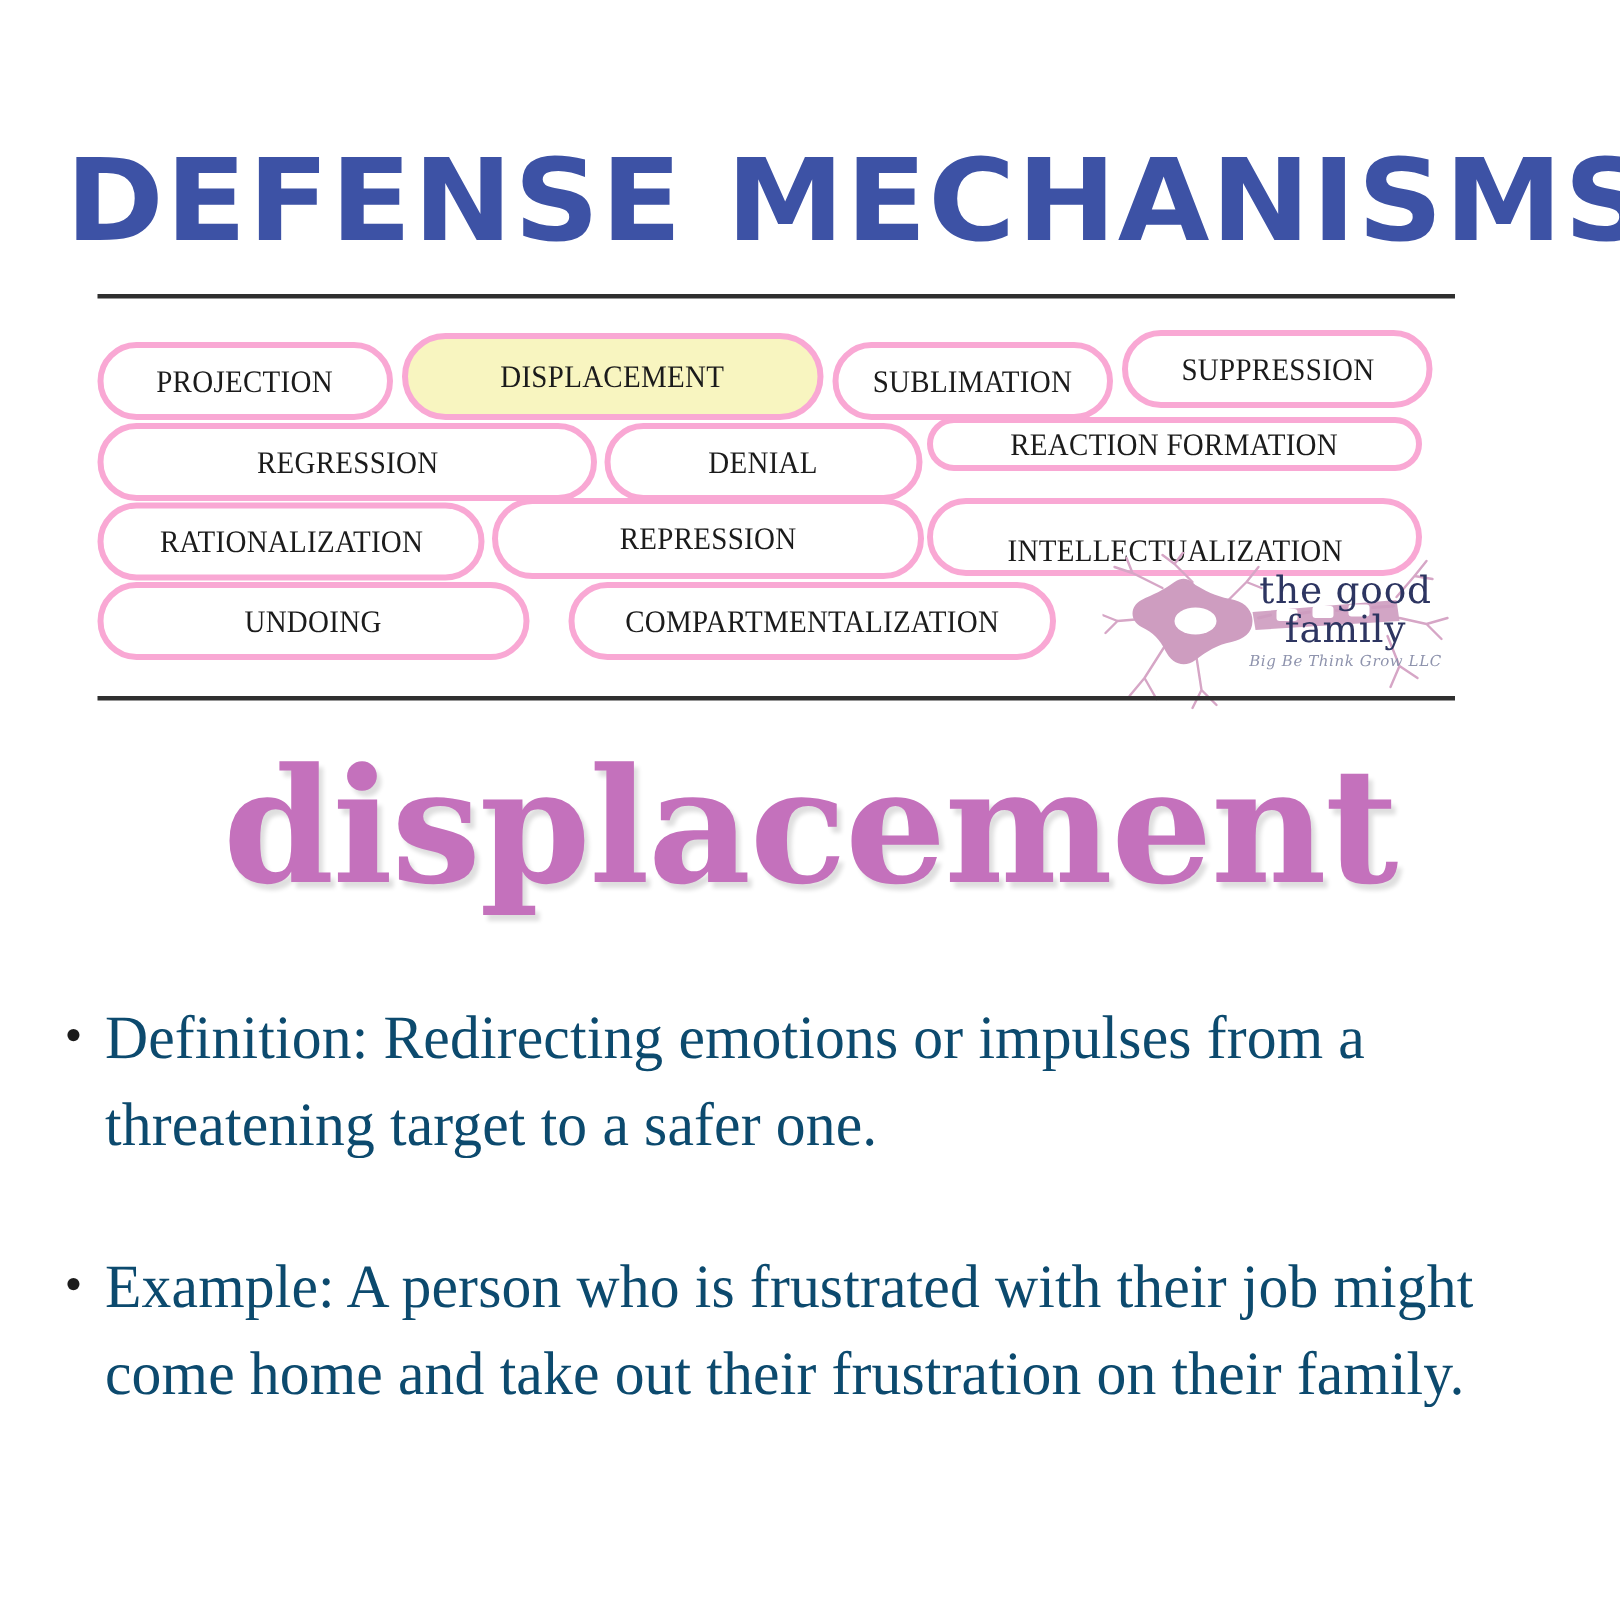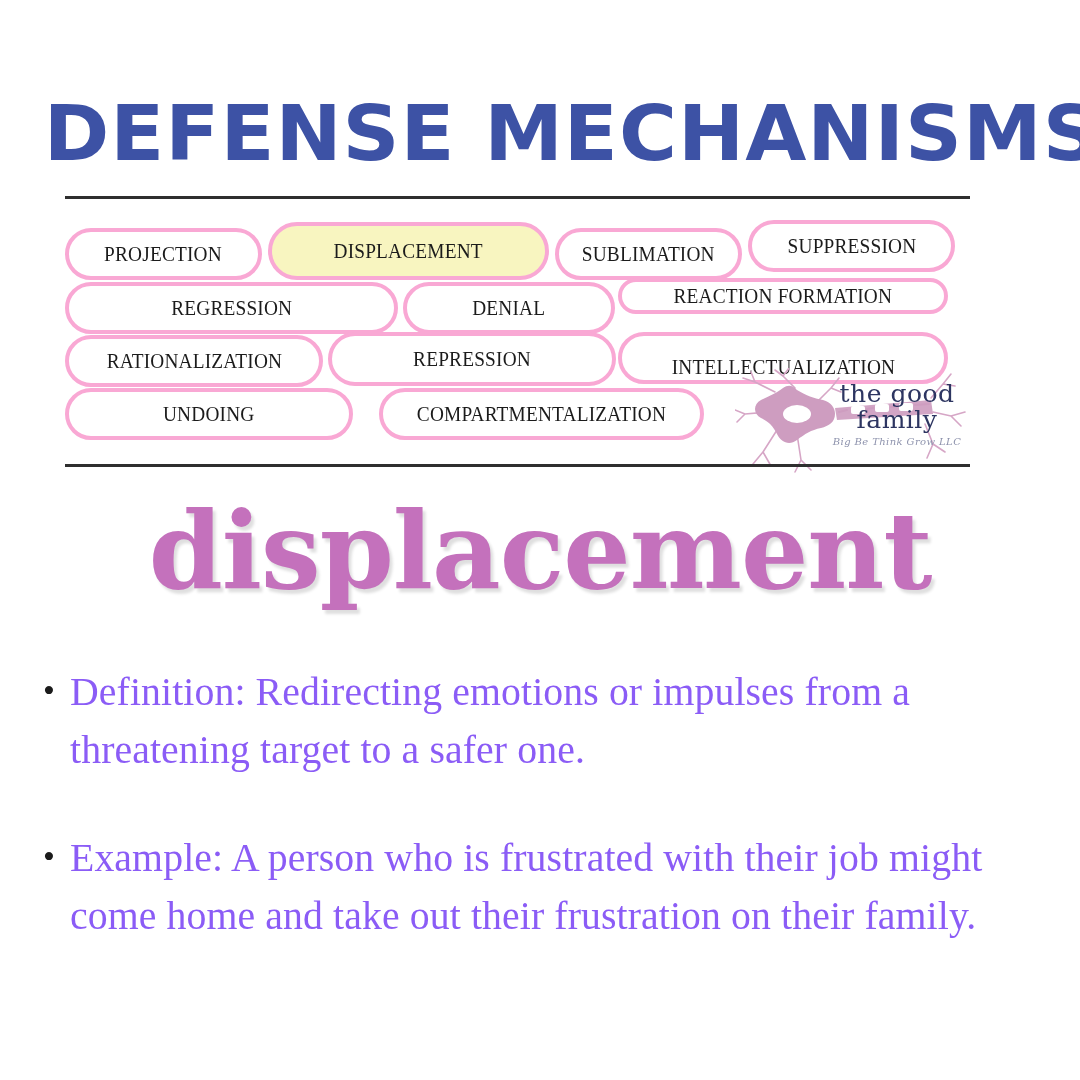--- a/index.html
+++ b/index.html
@@ -161,21 +161,21 @@
     text-align: center;
     font-size: 34px;
     line-height: 58px;
     color: #1b1b1b;
   }
   .bullet-text {
     flex: 1 1 auto;
     font-family: "Liberation Serif", "DejaVu Serif", serif;
     font-size: 41px;
     line-height: 58px;
-    color: #8b5cf6;
+    color: #0c4a6e;
     letter-spacing: 0.1px;
   }
   .bullet-text span {
     display: inline-block;
     transform: scaleX(0.97);
     transform-origin: left center;
   }
 </style>
 </head>
 <body>

